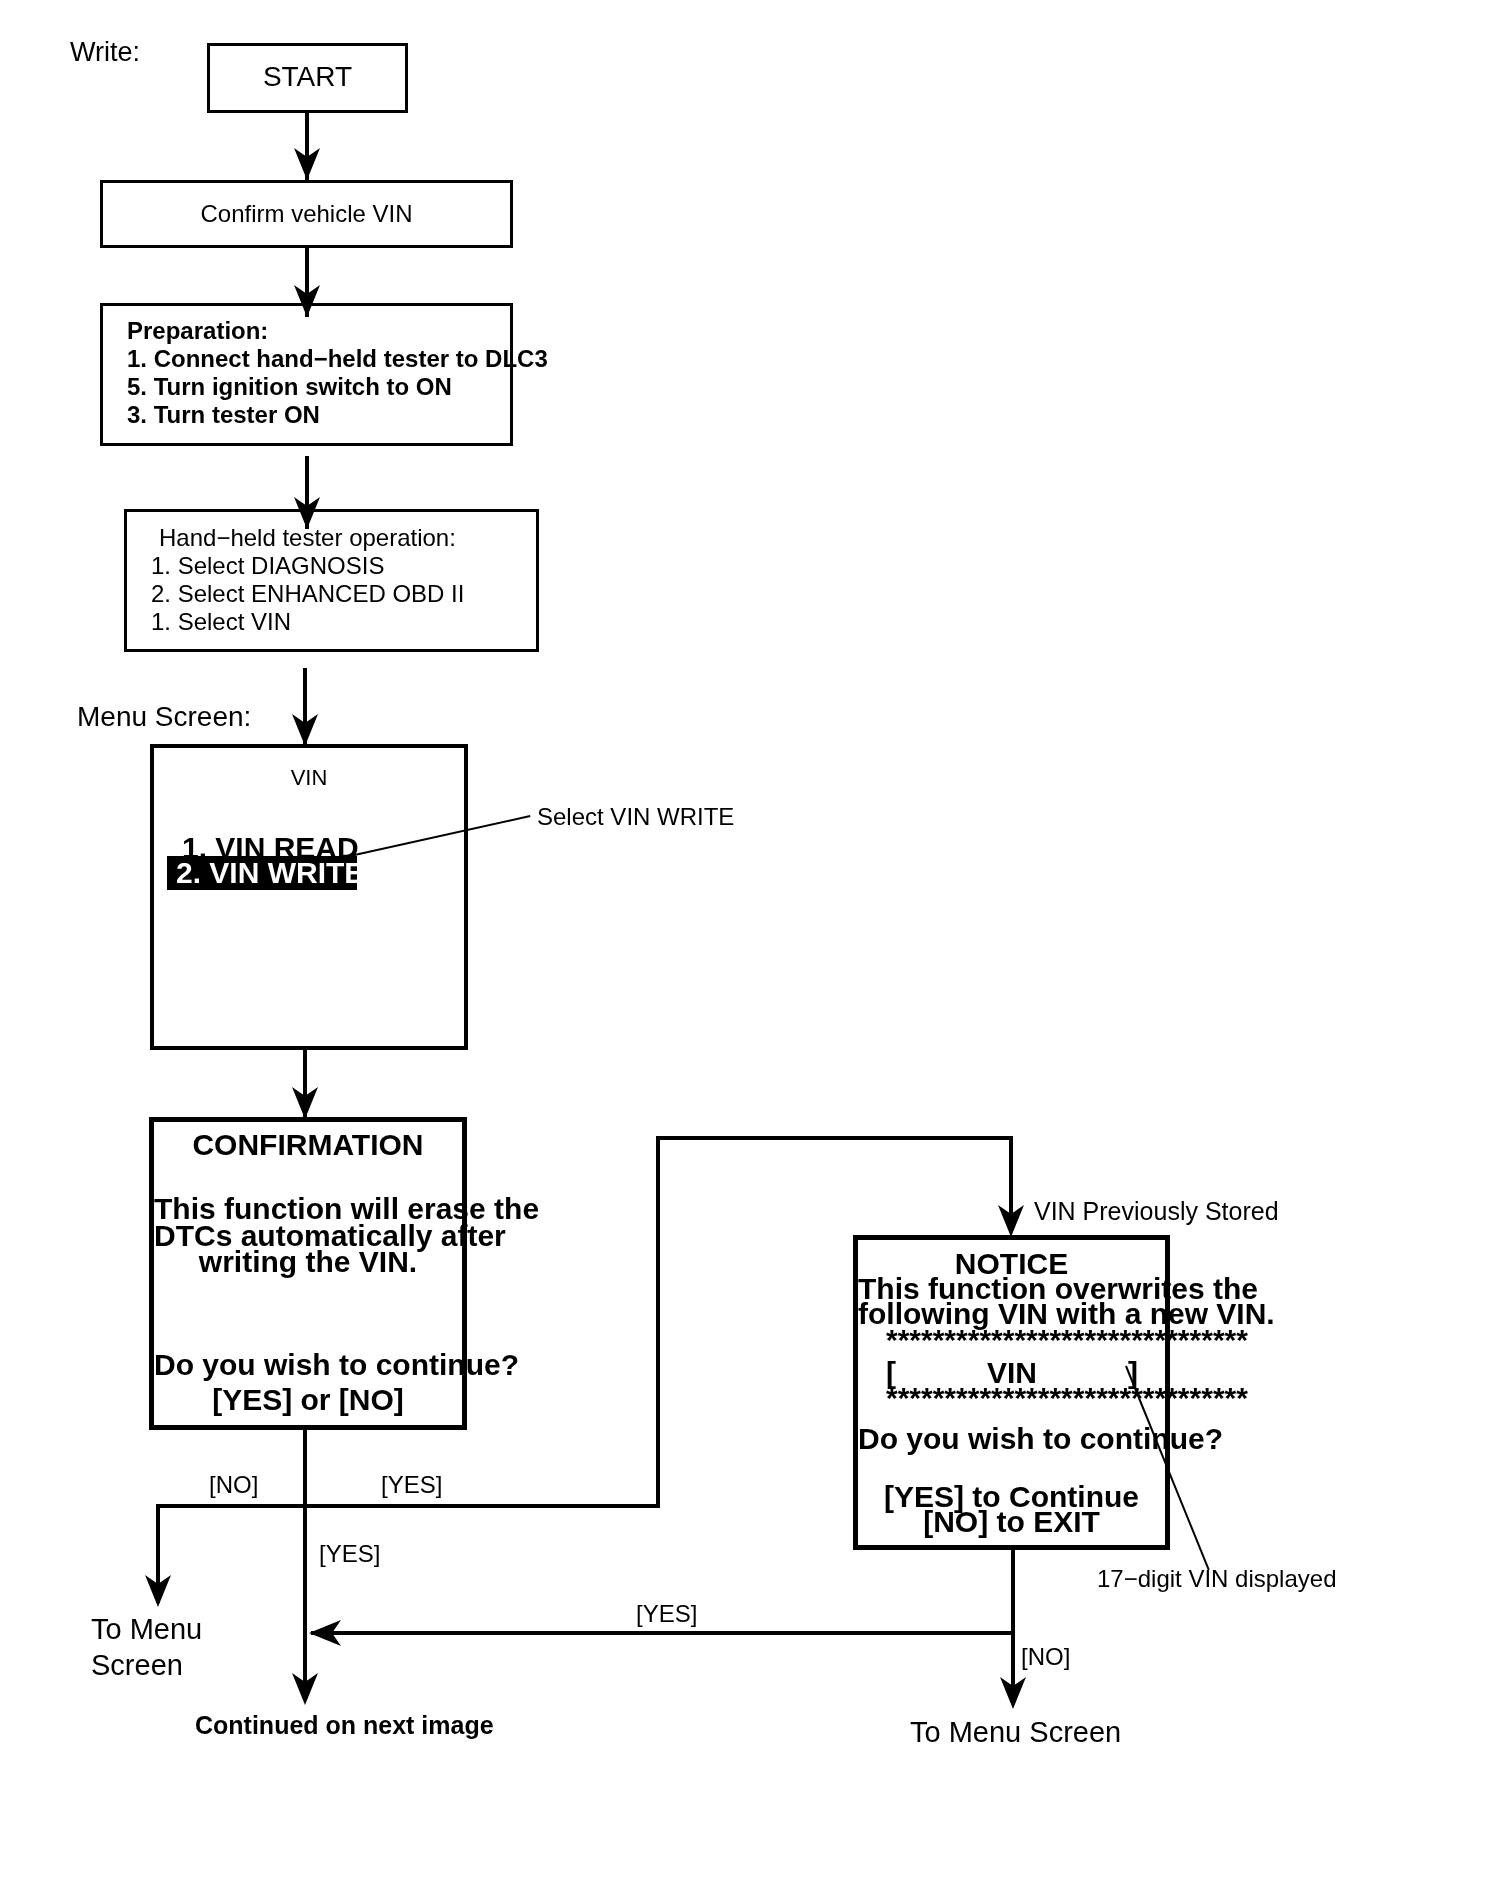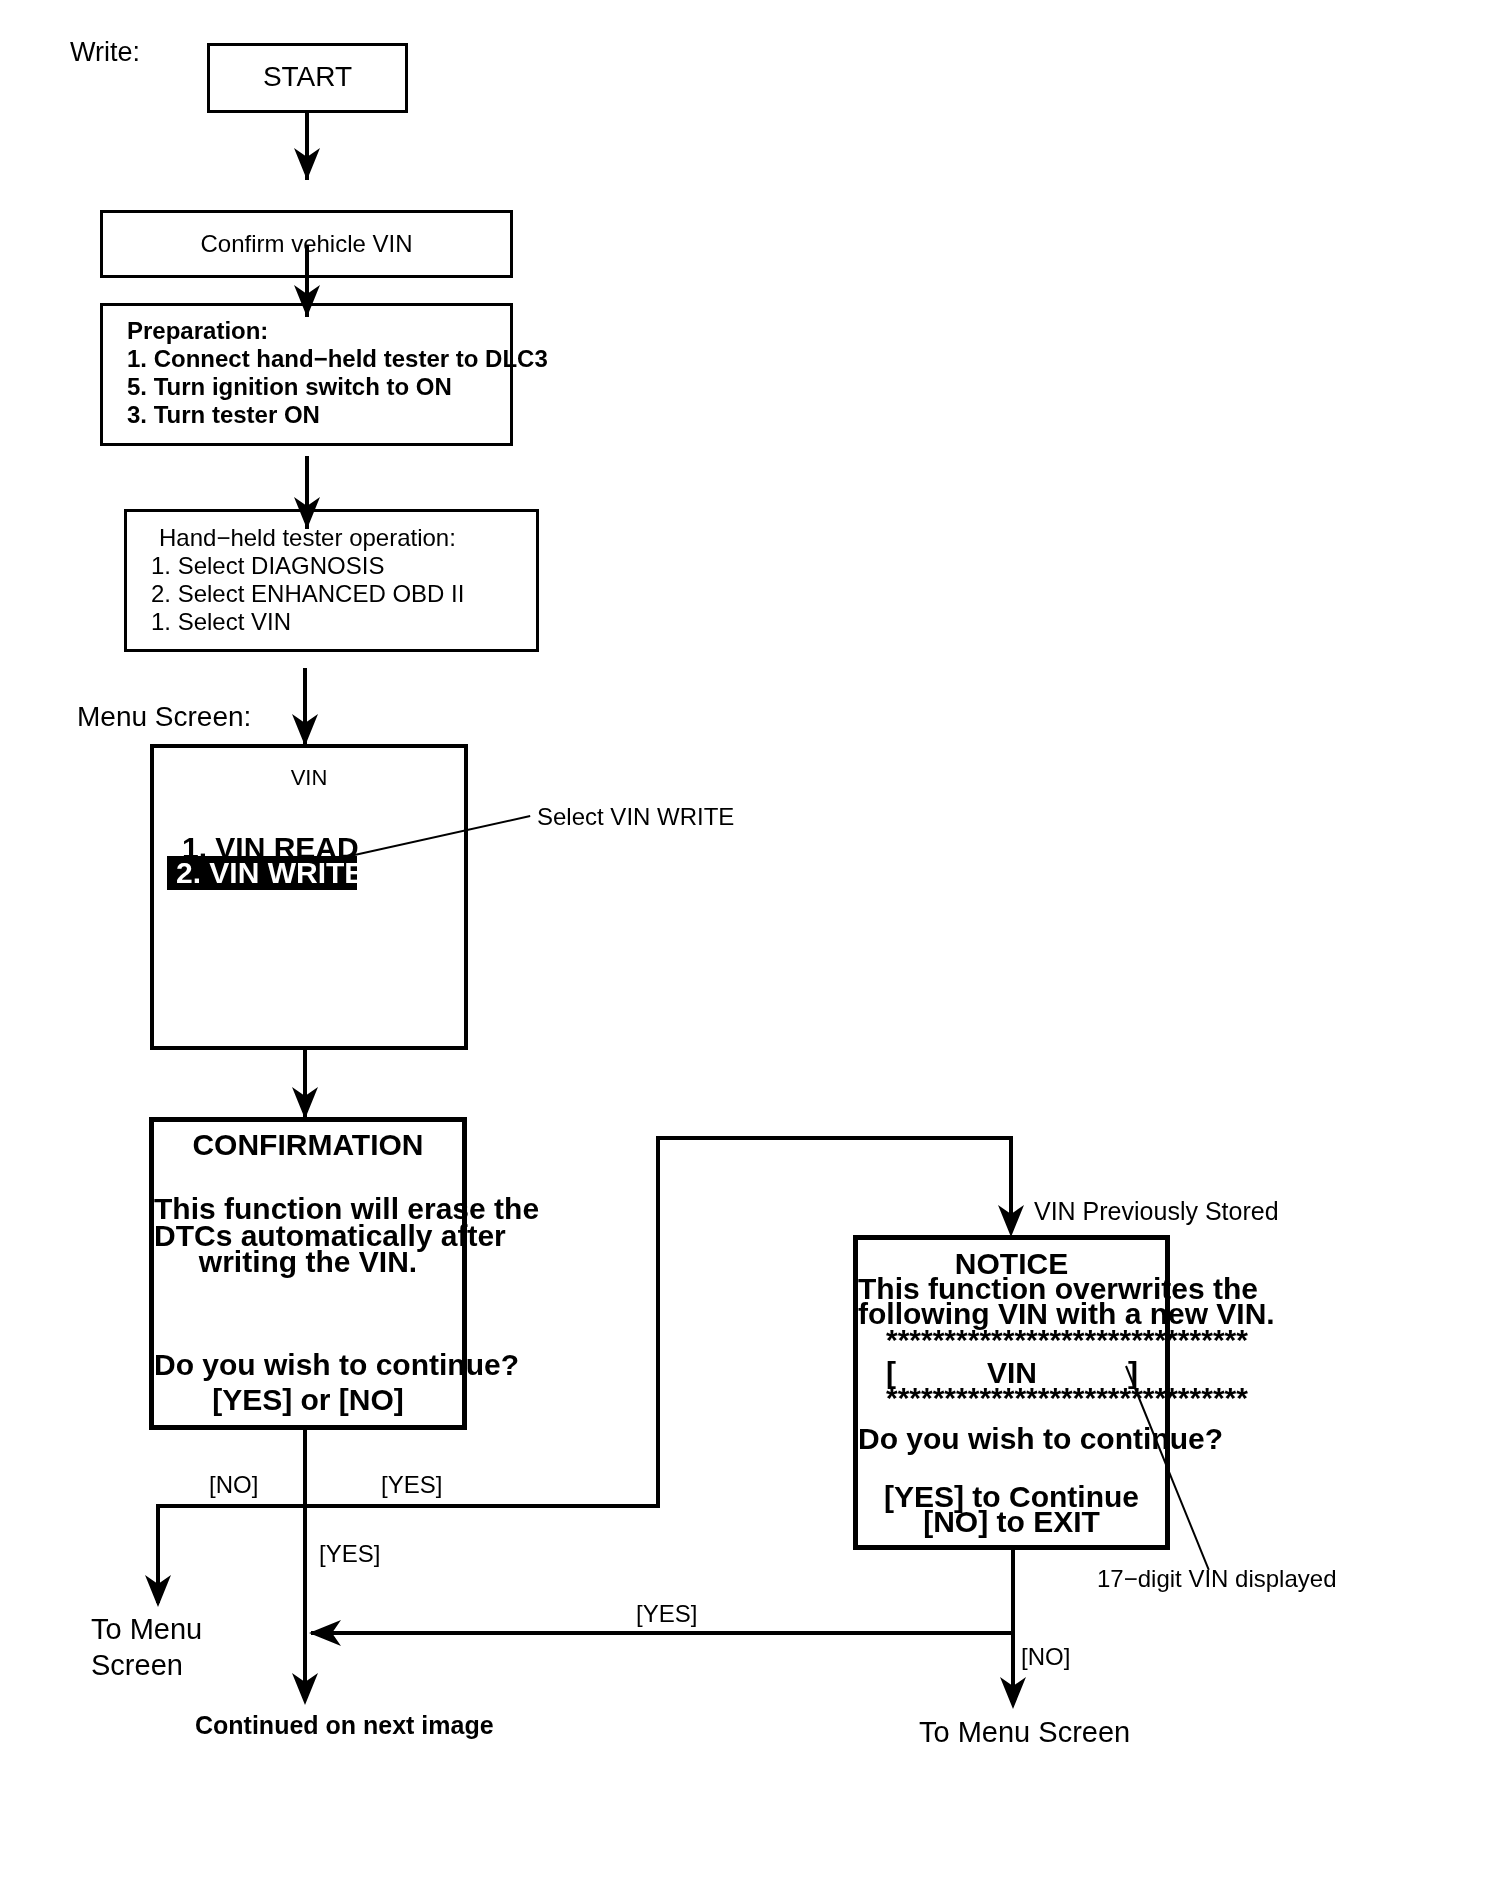--- a/index.html
+++ b/index.html
@@ -32,21 +32,21 @@
 <body>
 
 <div id="canvas">
 
   <div class="abs" style="left:70px;top:38px;font-size:27px;line-height:28px;">Write:</div>
 
   <div class="box-thin" style="left:207px;top:43px;width:201px;height:70px;">
     <div class="ctr" style="top:0;font-size:28px;line-height:62px;">START</div>
   </div>
 
-  <div class="box-thin" style="left:100px;top:180px;width:413px;height:68px;margin-top:30px;">
+  <div class="box-thin" style="left:100px;top:180px;width:413px;height:68px;">
     <div class="ctr flowtext" style="top:0;line-height:62px;">Confirm vehicle VIN</div>
   </div>
 
   <div class="box-thin" style="left:100px;top:303px;width:413px;height:143px;font-weight:bold;">
     <div class="abs" style="left:24px;top:11px;">
       <div class="flowtext">Preparation:</div>
       <div class="flowtext">1. Connect hand−held tester to DLC3</div>
       <div class="flowtext">5. Turn ignition switch to ON</div>
       <div class="flowtext">3. Turn tester ON</div>
     </div>
@@ -131,15 +131,15 @@
   <div class="lbl" style="left:381px;top:1472px;">[YES]</div>
   <div class="lbl" style="left:319px;top:1541px;">[YES]</div>
   <div class="lbl" style="left:636px;top:1601px;">[YES]</div>
   <div class="lbl" style="left:1021px;top:1644px;">[NO]</div>
 
   <div class="abs biglabel" style="left:91px;top:1611px;">
     <div>To Menu</div>
     <div>Screen</div>
   </div>
   <div class="abs" style="left:195px;top:1712px;font-size:25px;font-weight:700;line-height:27px;white-space:nowrap;">Continued on next image</div>
-  <div class="abs biglabel" style="left:910px;top:1714px;margin-left:9px;">To Menu Screen</div>
+  <div class="abs biglabel" style="left:910px;top:1714px;">To Menu Screen</div>
 
 </div>
 
 </body></html>

